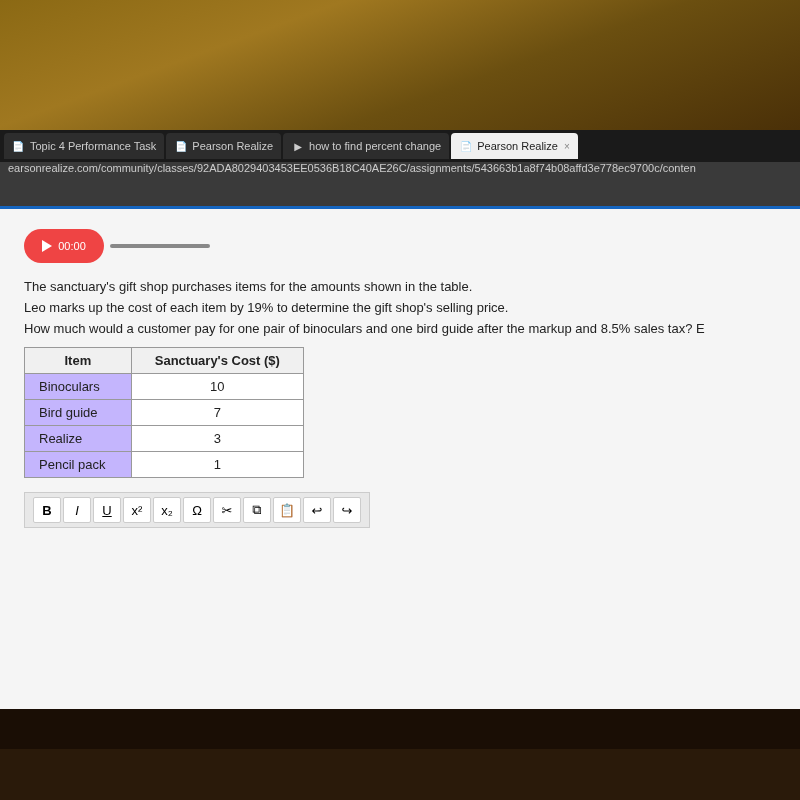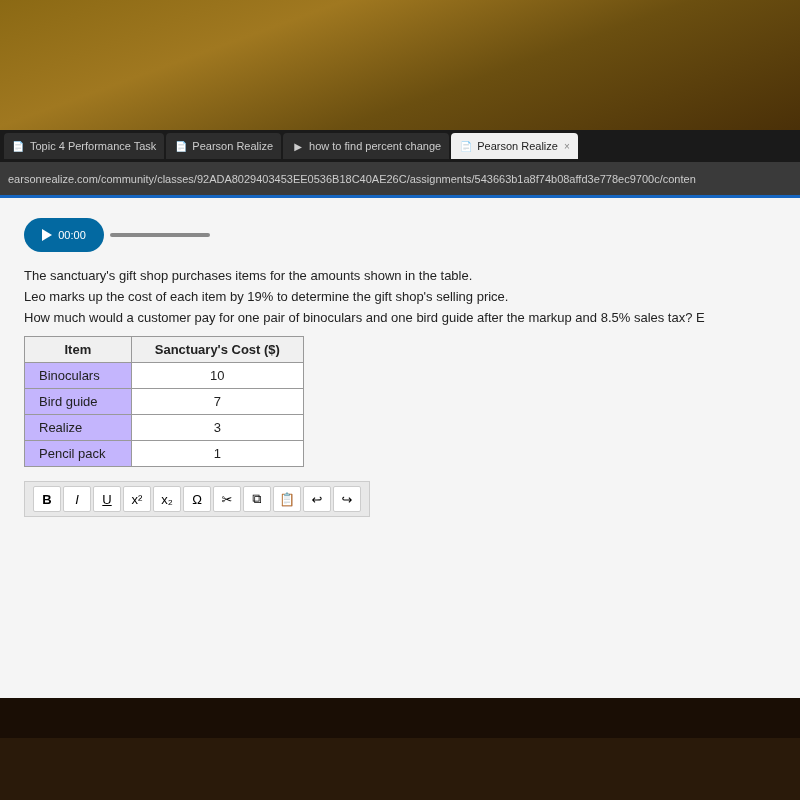--- a/index.html
+++ b/index.html
@@ -60,24 +60,24 @@
 
     .tab-close {
       font-size: 10px;
       color: #888;
       margin-left: 2px;
     }
 
     
     .address-bar {
       width: 100%;
-      height: 33px;
+      height: 44px;
       background: #3a3a3a;
       display: flex;
-      align-items: center;
+      align-items: flex-start;
       padding: 0 8px;
     }
 
     .address-text {
       font-size: 11px;
       color: #ccc;
       white-space: nowrap;
       overflow: hidden;
     }
 
@@ -99,21 +99,21 @@
     
     .video-player {
       display: flex;
       align-items: center;
       margin-bottom: 14px;
     }
 
     .play-button {
       width: 80px;
       height: 34px;
-      background: #0369a1;
+      background: #ef4444;
       border-radius: 20px;
       display: flex;
       align-items: center;
       justify-content: center;
       gap: 6px;
       cursor: pointer;
     }
 
     .play-triangle {
       width: 0;

